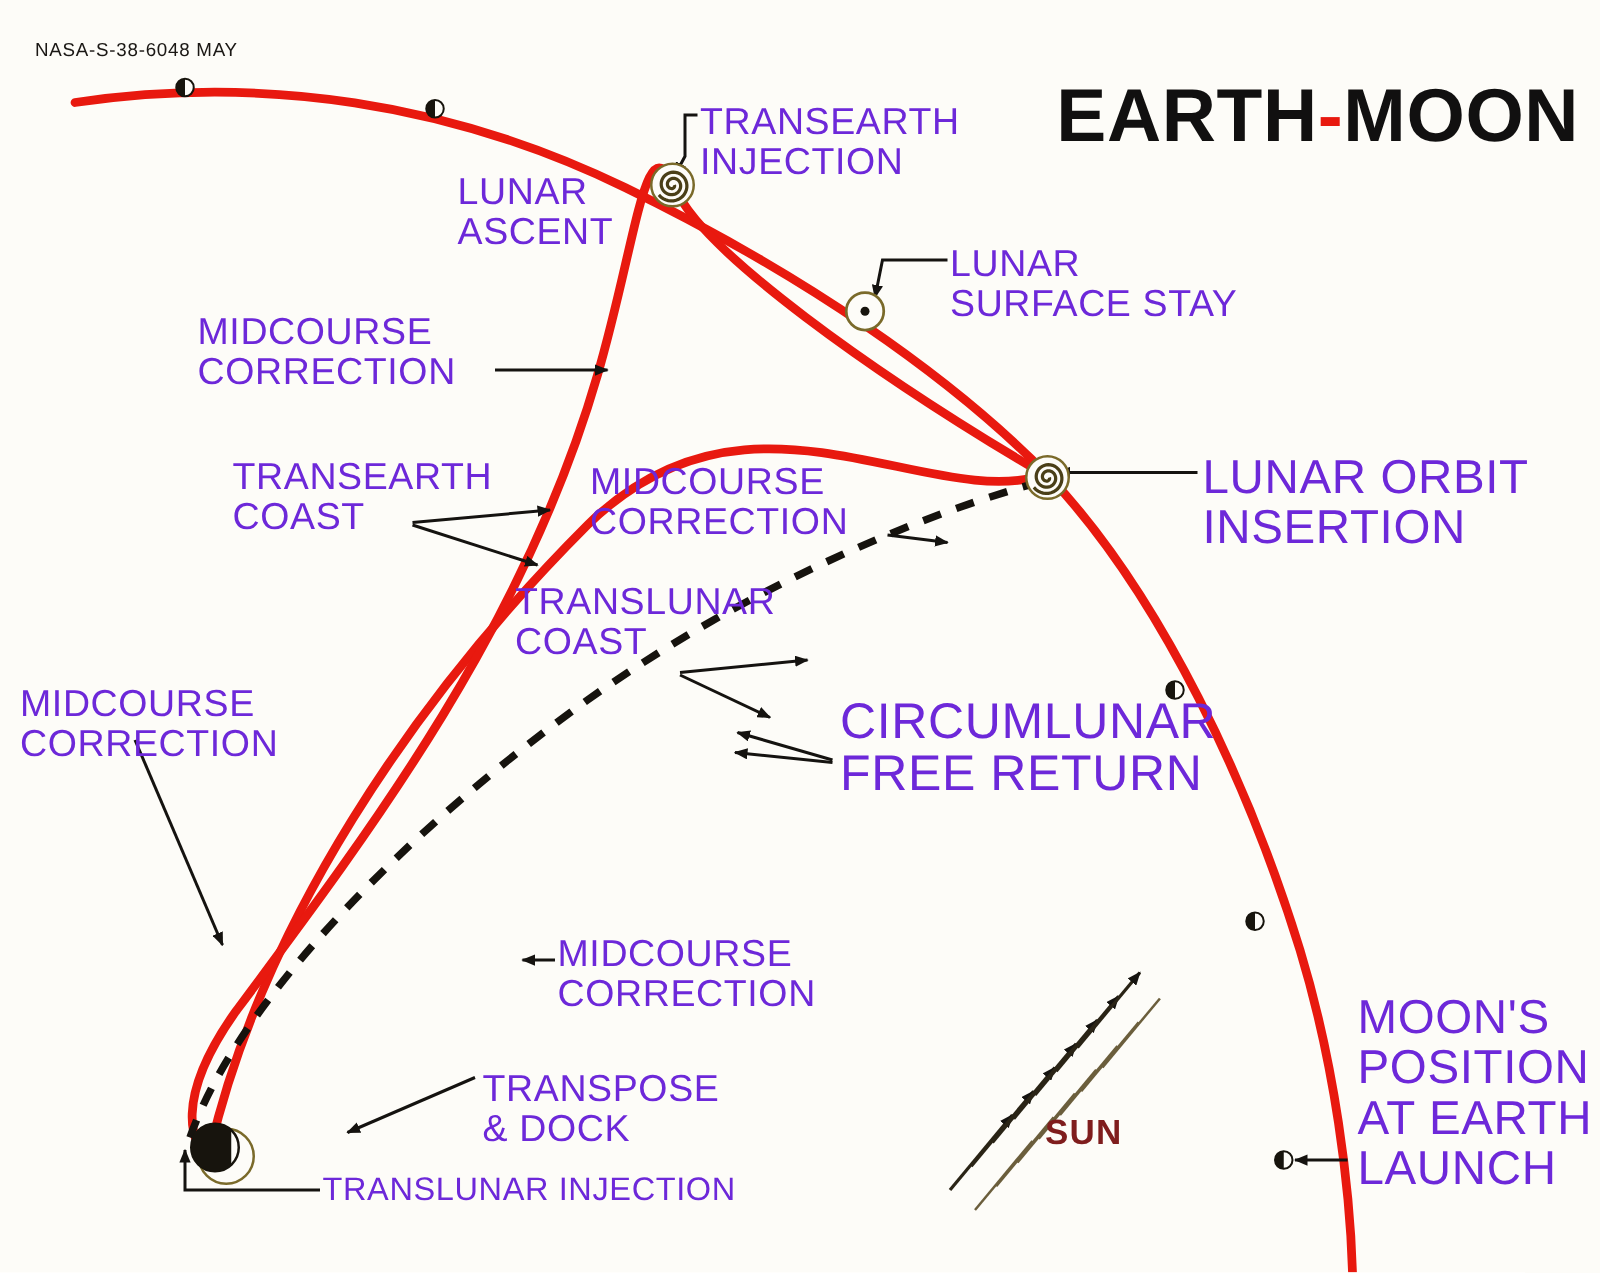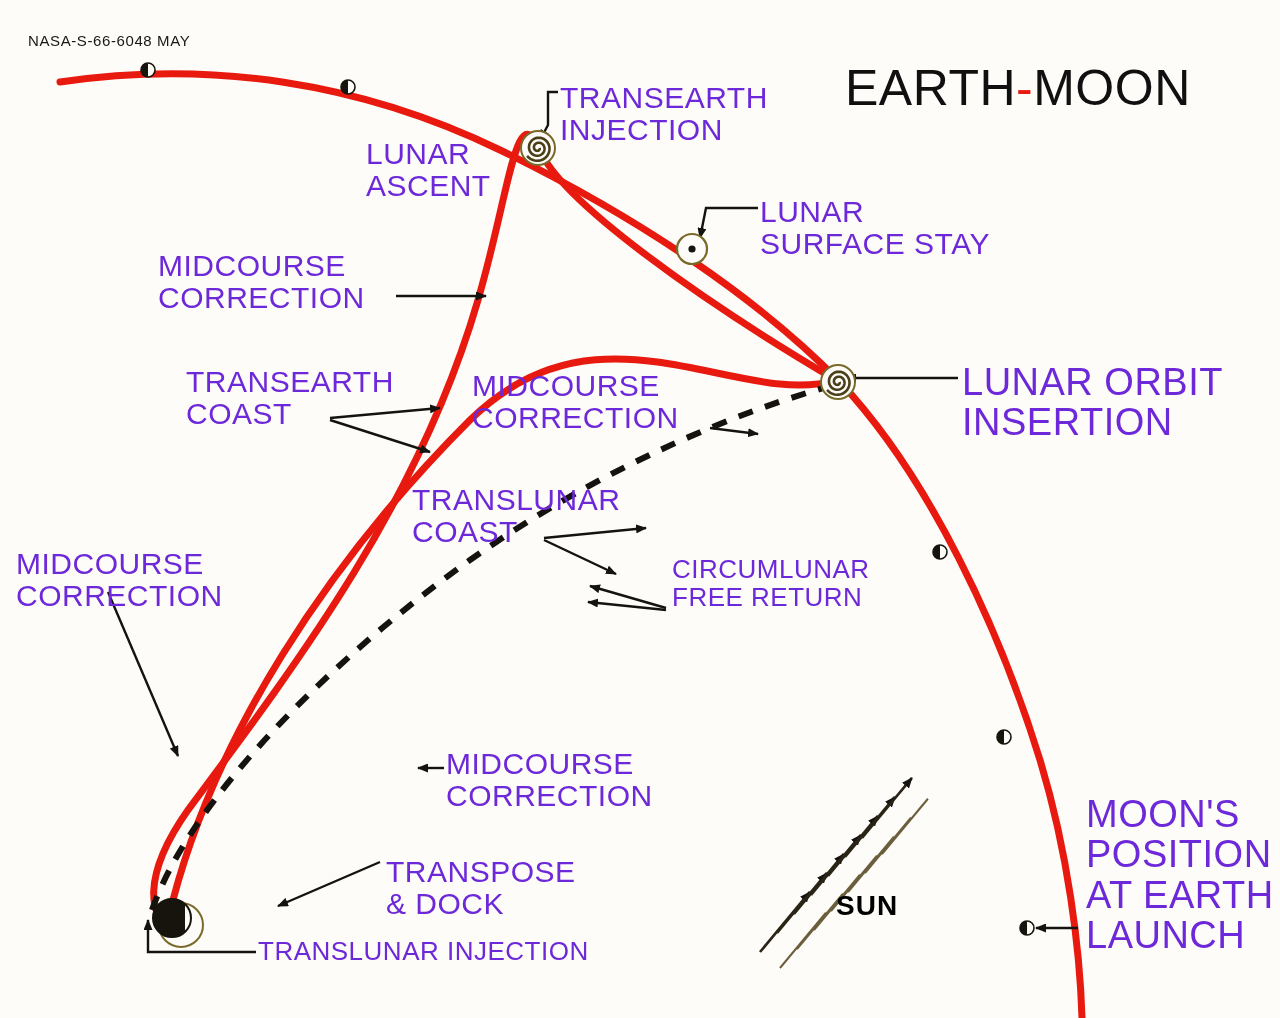--- a/index.html
+++ b/index.html
@@ -38,43 +38,43 @@
     top: 32px;
     font-size: 15px;
     letter-spacing: 0.6px;
     color: #1a1714;
     font-family: "Liberation Sans", sans-serif;
   }
   #title-block {
     position: absolute;
     left: 845px;
     top: 62px;
-    font-size: 50px;
-    font-weight: 400;
+    font-size: 60px;
+    font-weight: 700;
     letter-spacing: 0.5px;
     line-height: 1.04;
     color: #111010;
   }
   #title-block .dash { color: #e8190f; }
   #sun-label {
     position: absolute;
     left: 836px;
     top: 890px;
     font-size: 28px;
     font-weight: 700;
     letter-spacing: 1px;
-    color: #000000;
+    color: #7f1d1d;
   }
 </style>
 </head>
 <body>
 
 <div id="diagram-root">
 
-  <div id="doc-id">NASA-S-66-6048 MAY</div>
+  <div id="doc-id">NASA-S-38-6048 MAY</div>
 
   <div id="title-block"><span>EARTH</span><span class="dash">-</span><span>MOON</span><br></div>
 
   <svg id="diagram-svg" viewBox="0 0 1280 1018">
     <defs>
       <marker id="arrow" markerWidth="11" markerHeight="9" refX="10" refY="4.5" orient="auto" markerUnits="userSpaceOnUse">
         <path d="M0,0 L11,4.5 L0,9 z" fill="#151310"></path>
       </marker>
       <radialGradient id="spiralfade">
         <stop offset="0%" stop-color="#7a6a2a"></stop>
@@ -176,23 +176,23 @@
       <div class="lbl" style="left: 760px; top: 196px; font-size: 30px;">LUNAR
 SURFACE STAY</div>
       <div class="lbl" style="left: 158px; top: 250px; font-size: 30px;">MIDCOURSE
 CORRECTION</div>
       <div class="lbl" style="left: 186px; top: 366px; font-size: 30px;">TRANSEARTH
 COAST</div>
       <div class="lbl" style="left: 472px; top: 370px; font-size: 30px;">MIDCOURSE
 CORRECTION</div>
       <div class="lbl" style="left: 962px; top: 362px; font-size: 38px;">LUNAR ORBIT
 INSERTION</div>
-      <div class="lbl" style="left: 412px; top: 484px; font-size: 30px;">TRANSLUNAR
+      <div class="lbl" style="left: 412px; top: 466px; font-size: 30px;">TRANSLUNAR
 COAST</div>
-      <div class="lbl" style="left: 672px; top: 556px; font-size: 26px;">CIRCUMLUNAR
+      <div class="lbl" style="left: 672px; top: 556px; font-size: 40px;">CIRCUMLUNAR
 FREE RETURN</div>
       <div class="lbl" style="left: 16px; top: 548px; font-size: 30px;">MIDCOURSE
 CORRECTION</div>
       <div class="lbl" style="left: 446px; top: 748px; font-size: 30px;">MIDCOURSE
 CORRECTION</div>
       <div class="lbl" style="left: 386px; top: 856px; font-size: 30px;">TRANSPOSE
 &amp; DOCK</div>
       <div class="lbl" style="left: 1086px; top: 794px; font-size: 38px;">MOON'S
 POSITION
 AT EARTH

